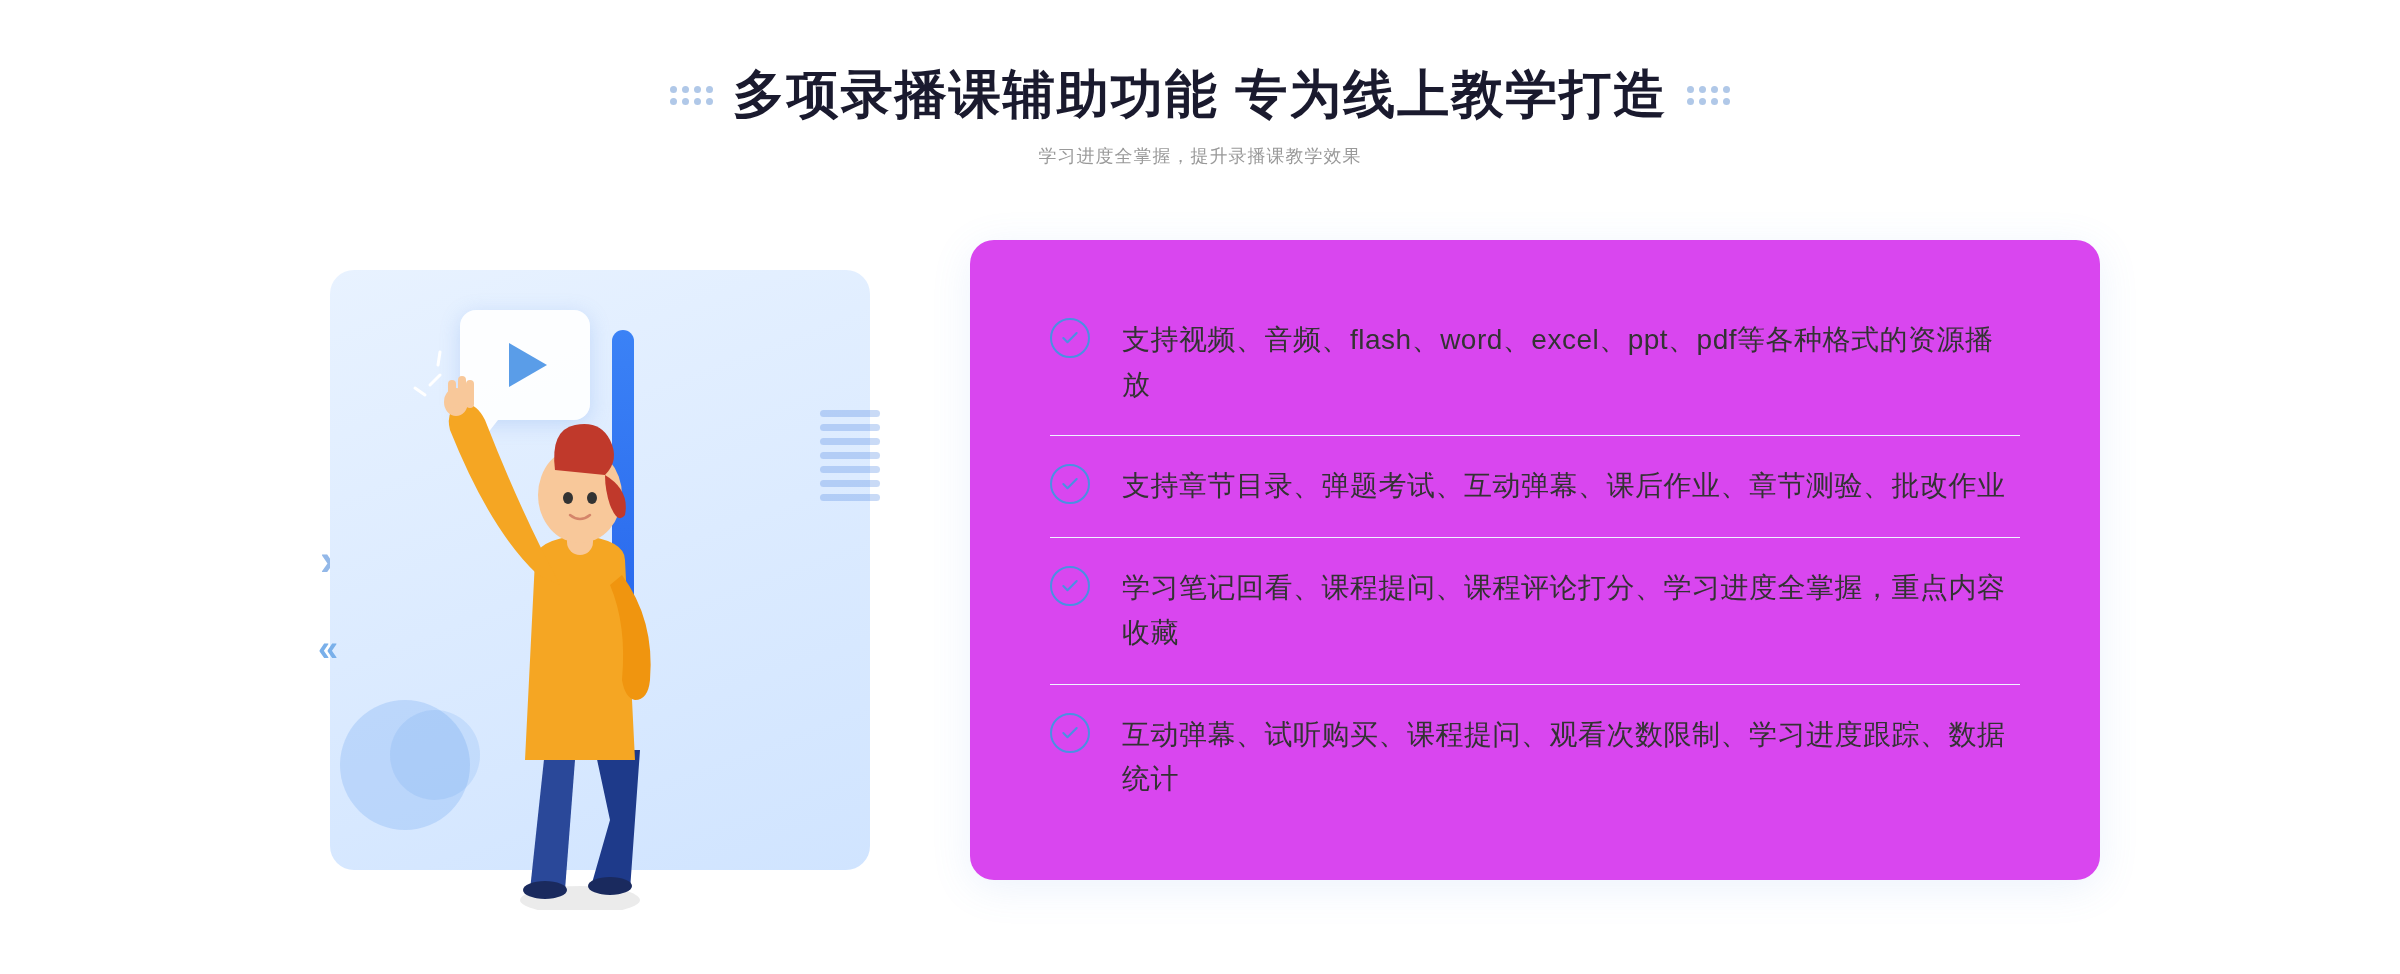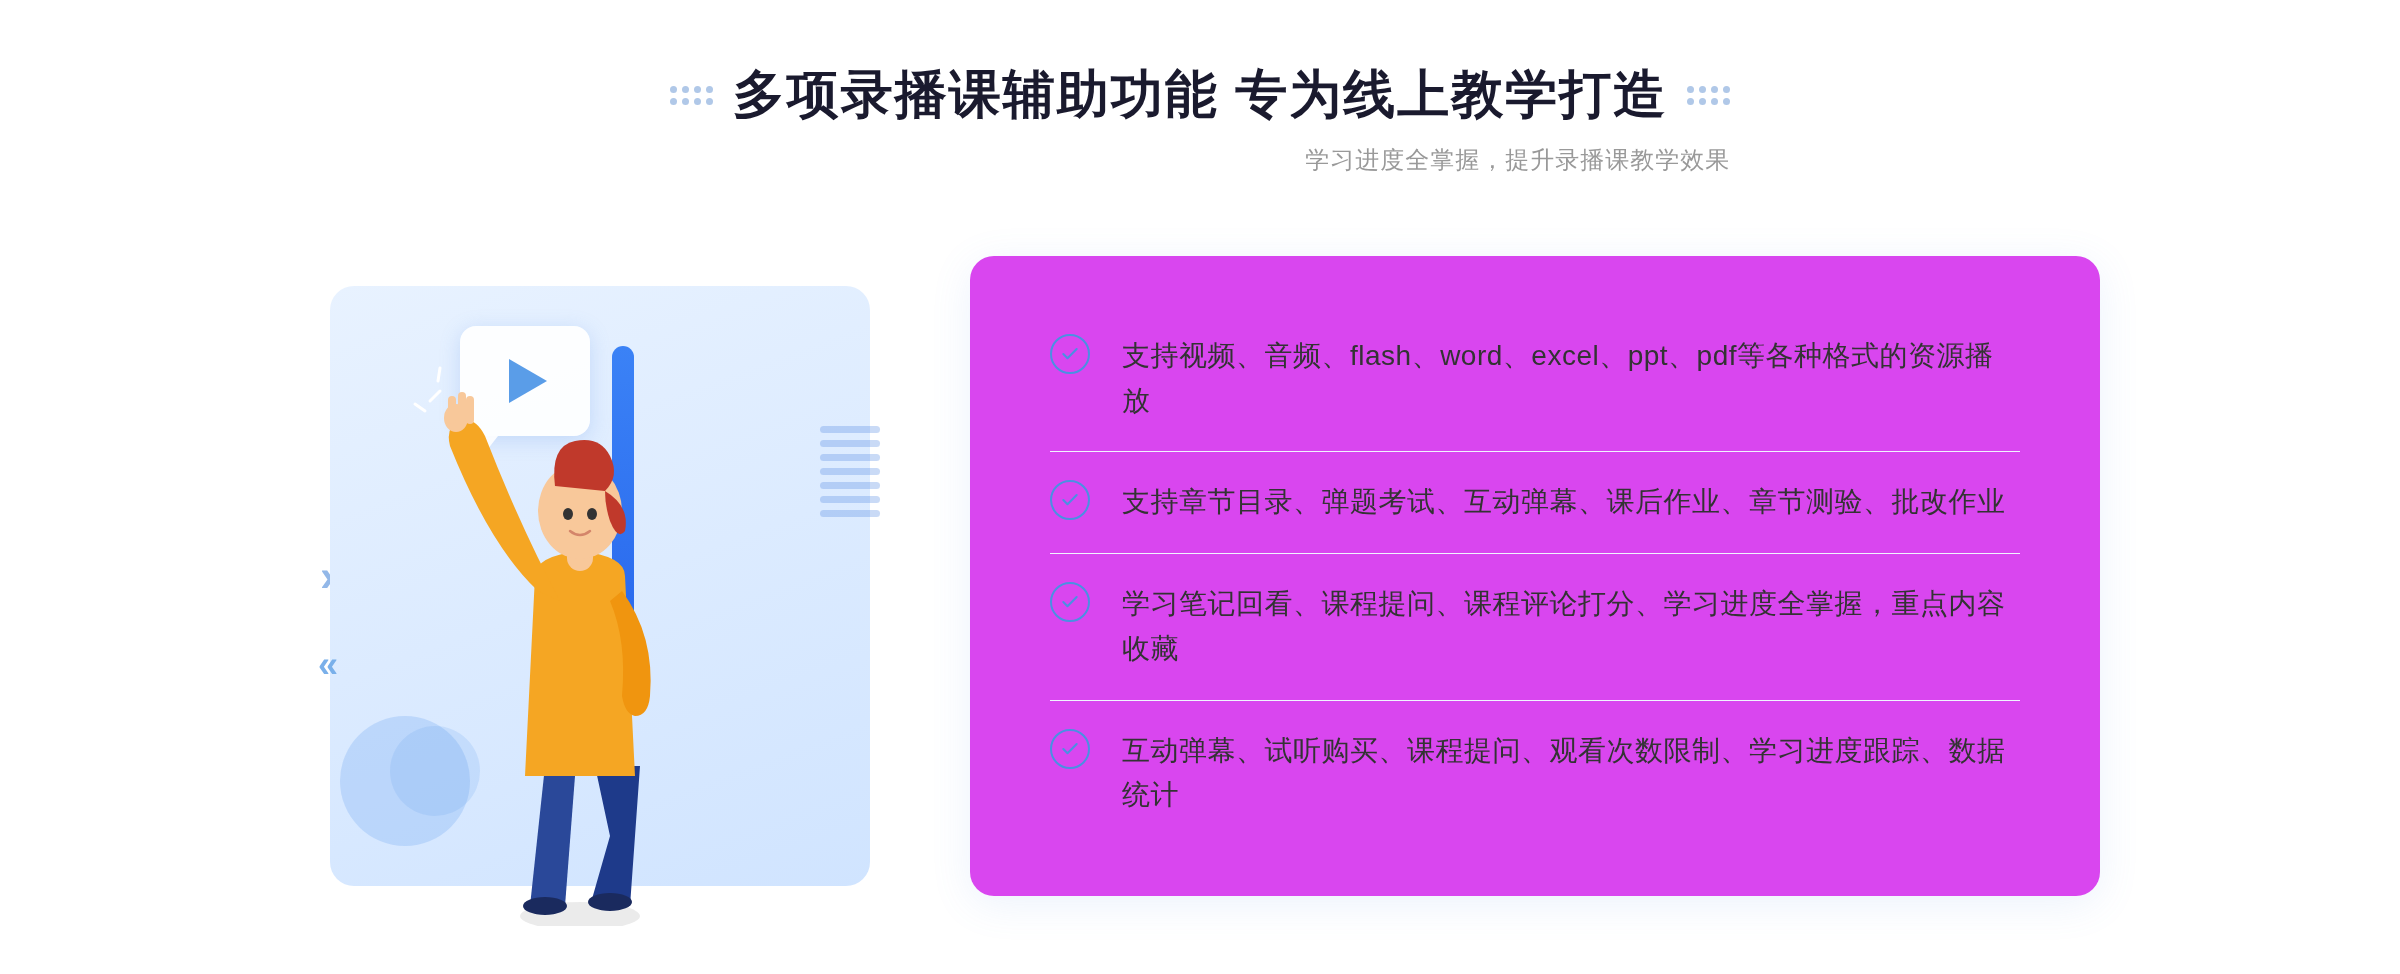--- a/index.html
+++ b/index.html
@@ -16,42 +16,42 @@
       overflow: hidden;
       display: flex;
       flex-direction: column;
       align-items: center;
       justify-content: flex-start;
       padding-top: 60px;
     }
 
     .page-header {
       text-align: center;
-      margin-bottom: 20px;
+      margin-bottom: 12px;
       display: flex;
       flex-direction: column;
-      align-items: flex-end;
+      align-items: center;
     }
 
     .title-row {
       display: flex;
       align-items: center;
       gap: 20px;
       margin-bottom: 14px;
     }
 
     .main-title {
       font-size: 52px;
       font-weight: 600;
       color: #1a1a2e;
       letter-spacing: 2px;
     }
 
     .sub-title {
-      font-size: 24px;
+      font-size: 18px;
       color: #999999;
       letter-spacing: 1px;
     }
 
     .content-area {
       display: flex;
       align-items: center;
       width: 1800px;
       margin-top: 30px;
       position: relative;

